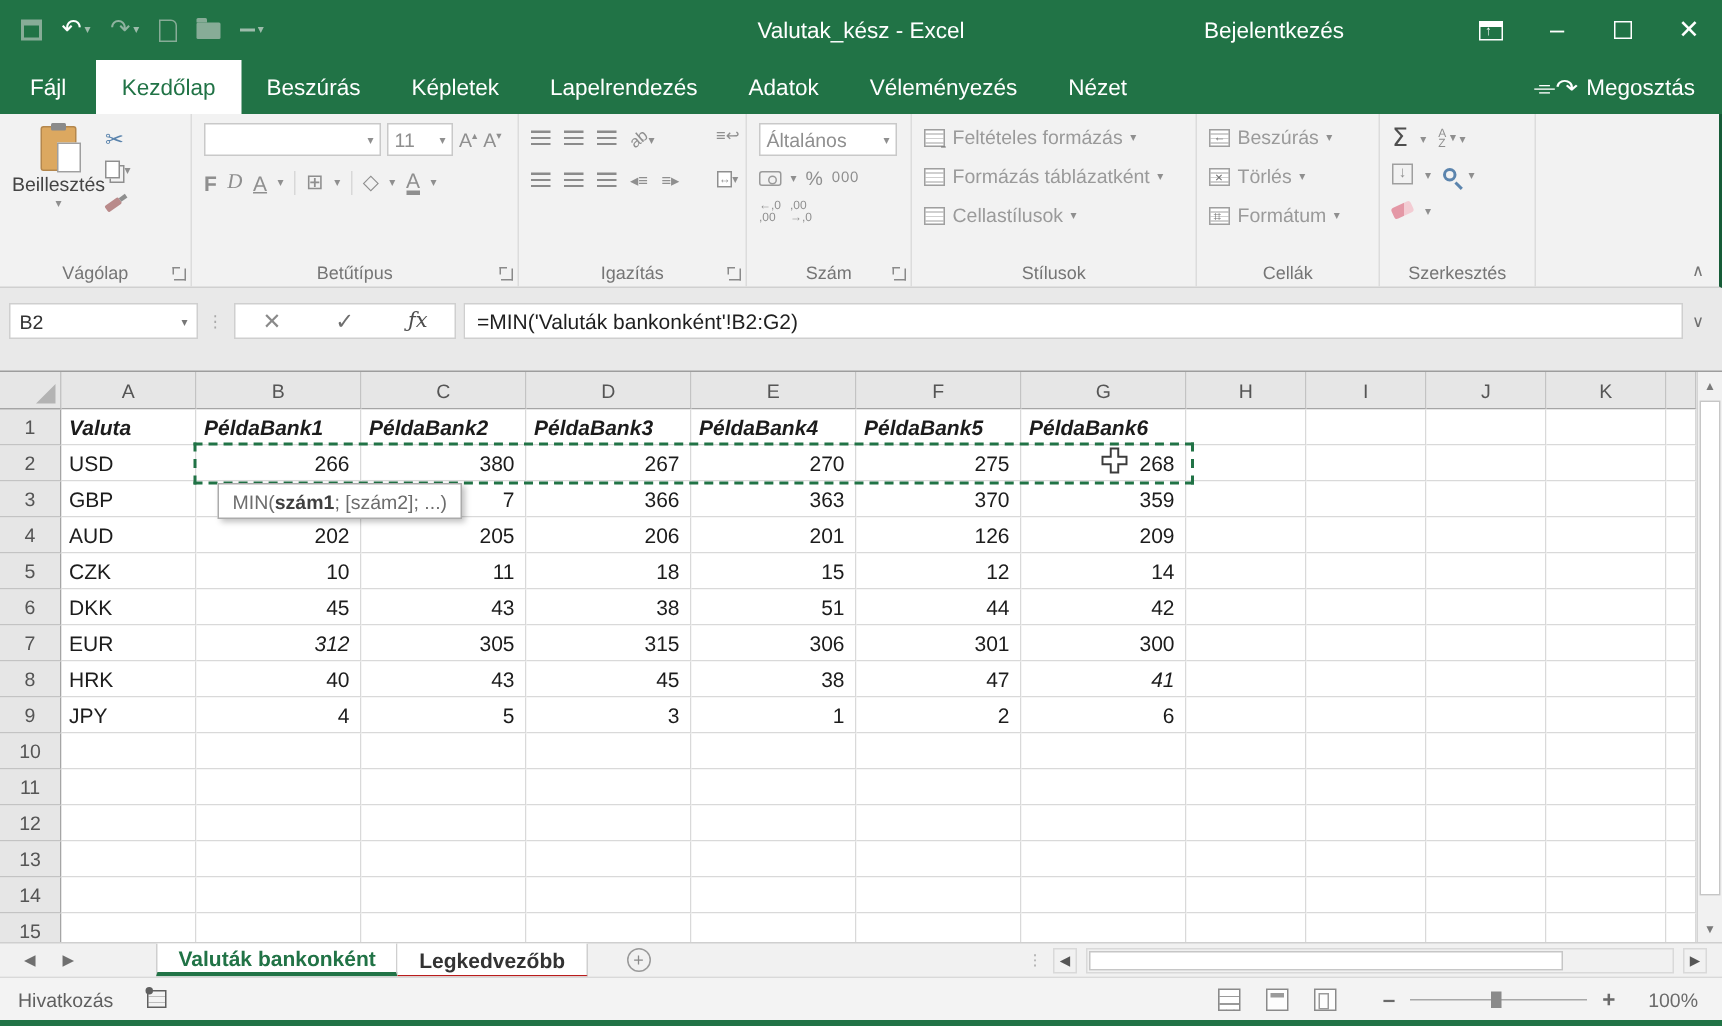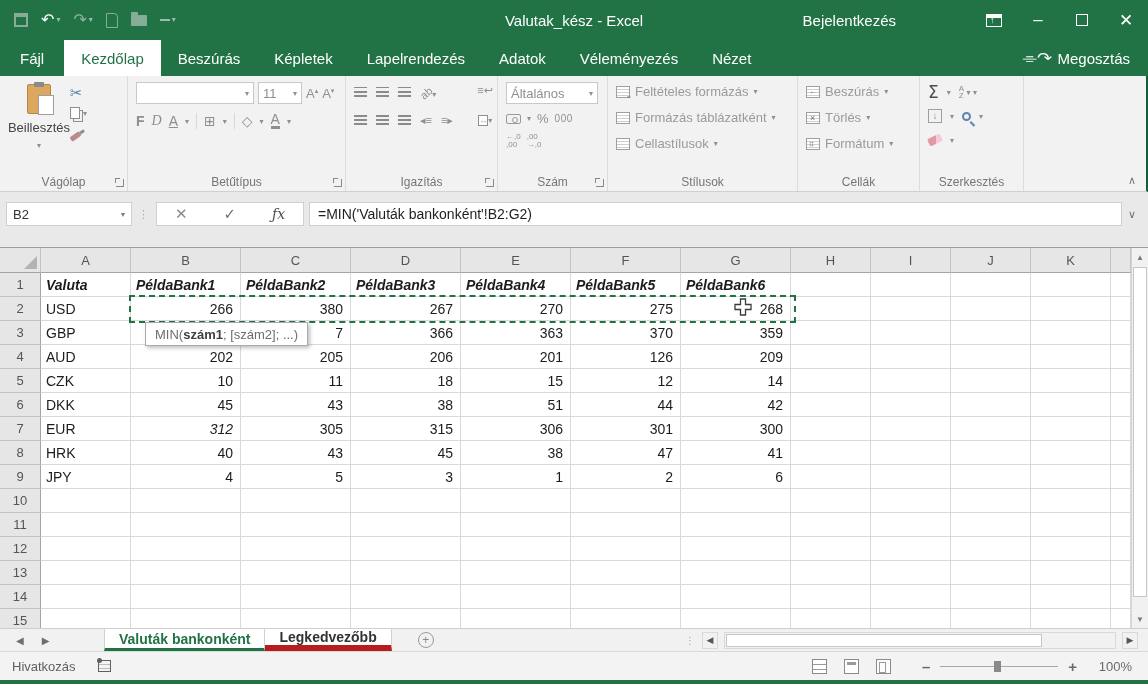--- a/index.html
+++ b/index.html
@@ -39,21 +39,21 @@
 
   
   .ribbon { height:116px; background:#f2f2f2; border-bottom:1px solid #d0d0d0; border-right:2px solid #175c38; display:flex; position:relative; flex:none; color:#9a9a9a; }
   .group { position:relative; border-right:1px solid #dcdcdc; padding:6px 6px 18px 8px; flex:none; }
   .glabel { position:absolute; bottom:2px; left:0; right:0; text-align:center; font-size:12px; color:#757575; }
   .launch { position:absolute; right:3px; bottom:4px; width:8px; height:8px; border-left:1px solid #8a8a8a; border-top:1px solid #8a8a8a; transform:rotate(180deg); }
   .launch:after { content:""; position:absolute; right:-1px; bottom:-1px; width:4px; height:4px; border-right:1px solid #8a8a8a; border-bottom:1px solid #8a8a8a; }
   .dd { font-size:8px; color:#8f8f8f; }
   
   .g-clip { width:128px; display:flex; }
-  .pastebtn { width:62px; display:flex; flex-direction:column; align-items:center; padding-top:2px; gap:6px; }
+  .pastebtn { width:62px; display:flex; flex-direction:column; align-items:center; padding-top:2px; gap:1px; }
   .clipicon { width:24px; height:30px; background:#dca860; border:1px solid #b4874d; border-radius:2px; position:relative; }
   .clipicon:before { content:""; position:absolute; left:6px; top:-3px; width:10px; height:5px; background:#8a8a8a; border-radius:1px; }
   .clipicon:after { content:""; position:absolute; right:-4px; bottom:-2px; width:14px; height:18px; background:#fff; border:1px solid #9f9f9f; }
   .pastelabel { font-size:13px; color:#444; }
   .clipmini { display:flex; flex-direction:column; gap:6px; padding-top:4px; }
   .mini { font-size:13px; display:flex; align-items:center; gap:3px; height:14px; }
   .cuticon { color:#5b84ad; font-size:15px; }
   .copyicon { width:10px; height:12px; border:1px solid #8f8f8f; background:#fff; box-shadow:3px 3px 0 -1px #f2f2f2, 3px 3px 0 0 #8f8f8f; }
   .brushicon { width:11px; height:5px; background:#b98a8a; border-radius:1px; transform:rotate(-35deg); position:relative; top:3px; }
   .brushicon:after { content:""; position:absolute; right:-5px; top:1px; width:5px; height:3px; background:#8f8f8f; }
@@ -136,21 +136,21 @@
   .tooltip b { color:#3f3f3f; }
   .cellcursor { position:absolute; left:734px; top:50px; width:18px; height:18px; }
   .vscroll { position:absolute; right:0; top:0; width:17px; height:380px; background:#f1f1f1; border-left:1px solid #d4d4d4; }
   .vbtn { height:18px; display:flex; align-items:center; justify-content:center; font-size:8px; color:#7a7a7a; background:#f1f1f1; }
   .vthumb { position:absolute; left:1px; right:1px; top:19px; height:330px; background:#fff; border:1px solid #c6c6c6; }
   .vbtn.dn { position:absolute; bottom:0; left:0; right:0; }
 
   
   .sheetbar { height:23px; background:#f1f1f1; border-top:1px solid #cfcfcf; display:flex; align-items:stretch; flex:none; font-size:14px; }
   .snav { display:flex; align-items:center; gap:18px; padding-left:16px; color:#6f6f6f; font-size:10px; width:104px; flex:none; }
-  .stab { display:flex; align-items:center; padding:0 14px; font-weight:bold; background:#fff; border-right:1px solid #cfcfcf; border-bottom:6px solid #b91c1c; color:#333; }
+  .stab { display:flex; align-items:center; padding:0 14px; font-weight:bold; background:#fff; border-right:1px solid #cfcfcf; border-bottom:1px solid #b91c1c; color:#333; }
   .stab.first { border-left:1px solid #cfcfcf; }
   .stab.active { color:#217346; border-bottom:3px solid #217346; }
   .addsheet { width:16px; height:16px; border:1px solid #9a9a9a; border-radius:50%; color:#8a8a8a; font-size:12px; line-height:14px; text-align:center; align-self:center; margin-left:26px; }
   .hscrollzone { margin-left:auto; display:flex; align-items:center; gap:6px; padding-right:10px; }
   .hdots { color:#a9a9a9; font-size:10px; letter-spacing:1px; }
   .harr { width:16px; height:17px; background:#f1f1f1; border:1px solid #d9d9d9; color:#555; font-size:9px; display:flex; align-items:center; justify-content:center; }
   .htrack { width:392px; height:17px; background:#f1f1f1; border:1px solid #d9d9d9; position:relative; }
   .hthumb { position:absolute; left:1px; top:1px; bottom:1px; width:316px; background:#fff; border:1px solid #c6c6c6; }
 
   
@@ -525,21 +525,21 @@
           <div class="c" style="width: 20px;"></div>
         </div>
         <div class="grow">
           <div class="rh">8</div>
           <div class="c a" style="width: 90px;">HRK</div>
           <div class="c num" style="width: 110px;">40</div>
           <div class="c num" style="width: 110px;">43</div>
           <div class="c num" style="width: 110px;">45</div>
           <div class="c num" style="width: 110px;">38</div>
           <div class="c num" style="width: 110px;">47</div>
-          <div class="c num" style="width: 110px;">41</div>
+          <div class="c num" style="width: 110px; font-style: italic;">41</div>
           <div class="c" style="width: 80px;"></div>
           <div class="c" style="width: 80px;"></div>
           <div class="c" style="width: 80px;"></div>
           <div class="c" style="width: 80px;"></div>
           <div class="c" style="width: 20px;"></div>
         </div>
         <div class="grow">
           <div class="rh">9</div>
           <div class="c a" style="width: 90px;">JPY</div>
           <div class="c num" style="width: 110px;">4</div>

